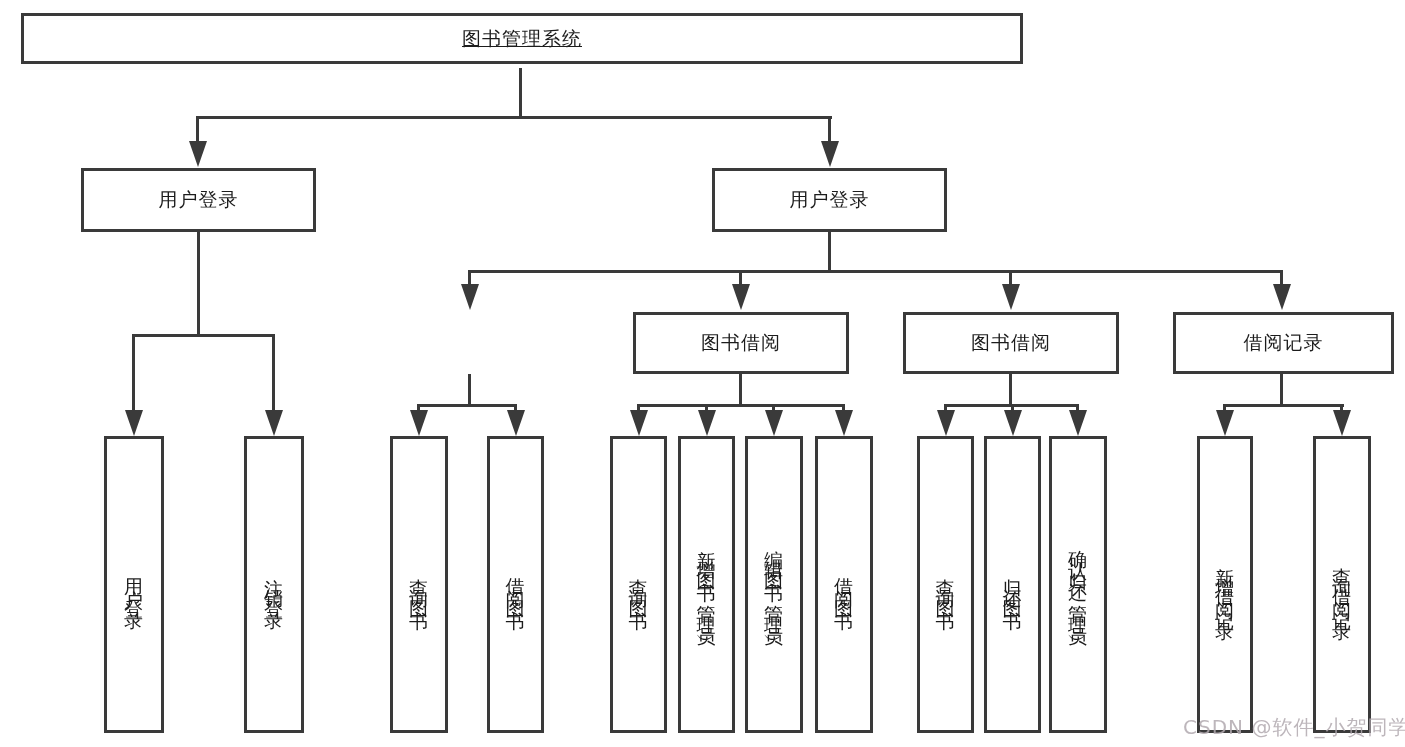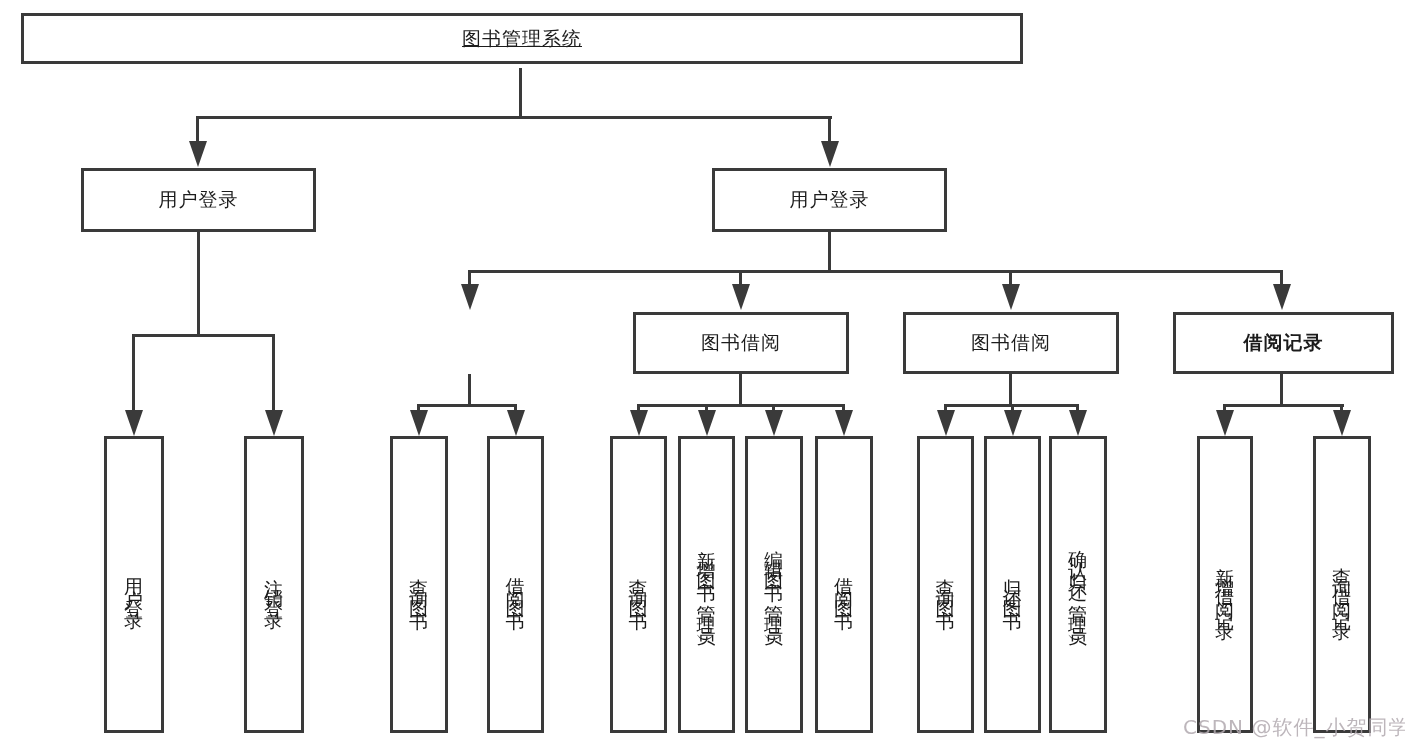--- a/index.html
+++ b/index.html
@@ -50,21 +50,21 @@
   <div class="box" style="left:712px;top:168px;width:235px;height:64px;">
     <span class="lbl">用户登录</span>
   </div>
 
   <div class="box" style="left:633px;top:312px;width:216px;height:62px;">
     <span class="lbl">图书借阅</span>
   </div>
   <div class="box" style="left:903px;top:312px;width:216px;height:62px;">
     <span class="lbl">图书借阅</span>
   </div>
-  <div class="box" style="left:1173px;top:312px;width:221px;height:62px;font-weight:bold;">
+  <div class="box" style="left:1173px;top:312px;width:221px;height:62px;">
     <span class="lbl">借阅记录</span>
   </div>
 
   <div class="box leaf" style="left:104px;top:436px;width:60px;height:297px;">
     <span class="lbl">用户登录</span>
   </div>
   <div class="box leaf" style="left:244px;top:436px;width:60px;height:297px;">
     <span class="lbl">注销登录</span>
   </div>
 

